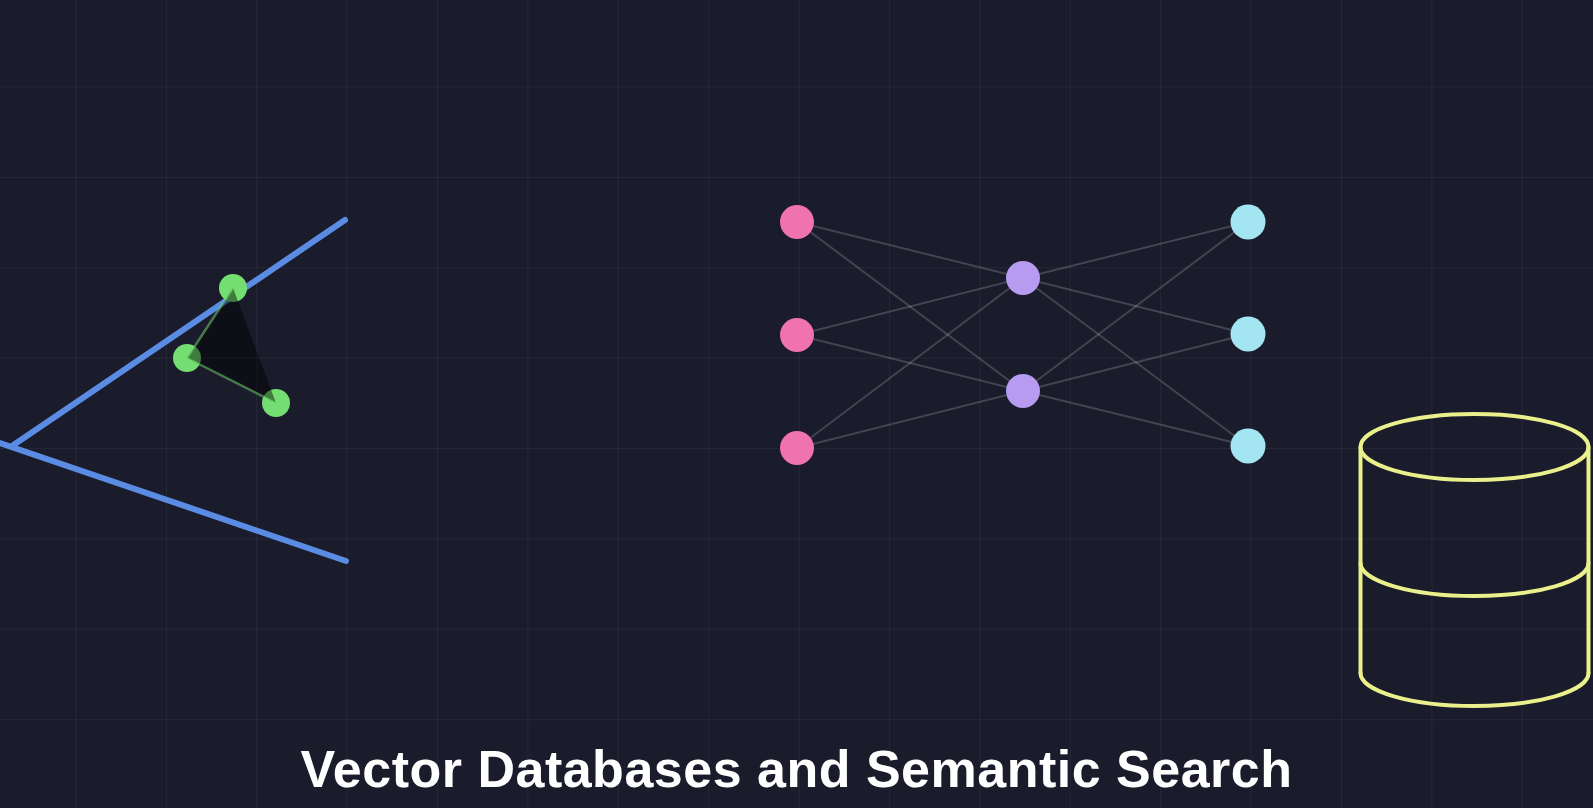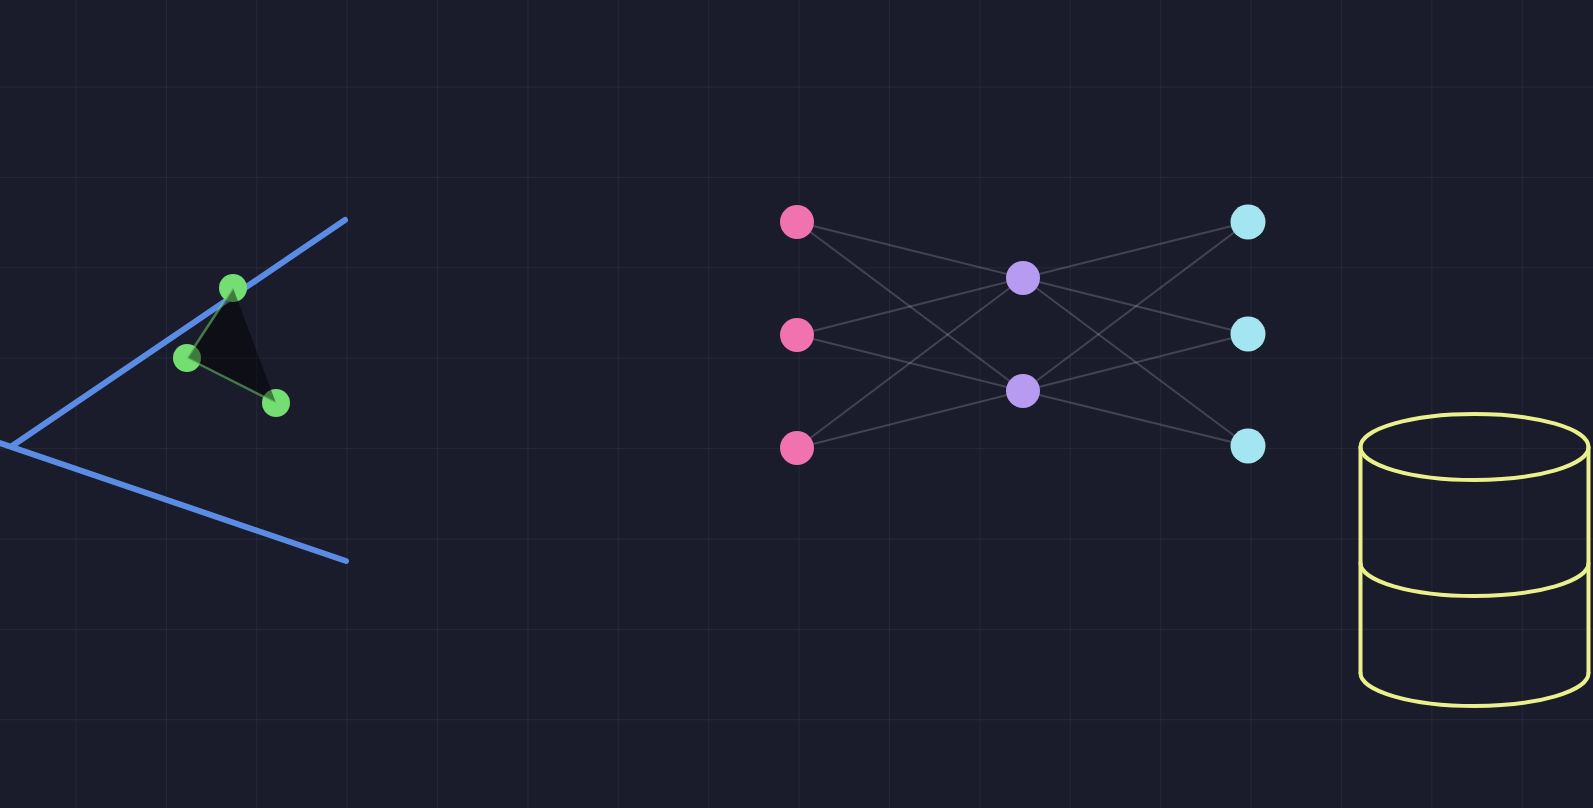--- a/index.html
+++ b/index.html
@@ -71,13 +71,14 @@
       <circle cx="1023" cy="391" r="17" fill="#b69bf0"></circle>
       <circle cx="1248" cy="222" r="17.5" fill="#a3e6f2"></circle>
       <circle cx="1248" cy="334" r="17.5" fill="#a3e6f2"></circle>
       <circle cx="1248" cy="446" r="17.5" fill="#a3e6f2"></circle>
       <ellipse cx="1474.5" cy="447" rx="114" ry="33" fill="none" stroke="#e9f08c" stroke-width="4" stroke-linecap="round"></ellipse>
       <line x1="1360.5" y1="447" x2="1360.5" y2="673" fill="none" stroke="#e9f08c" stroke-width="4" stroke-linecap="round"></line>
       <line x1="1588.5" y1="447" x2="1588.5" y2="673" fill="none" stroke="#e9f08c" stroke-width="4" stroke-linecap="round"></line>
       <path d="M 1360.5 563 A 114 33 0 0 0 1588.5 563" fill="none" stroke="#e9f08c" stroke-width="4" stroke-linecap="round"></path>
       <path d="M 1360.5 673 A 114 33 0 0 0 1588.5 673" fill="none" stroke="#e9f08c" stroke-width="4" stroke-linecap="round"></path>
     </svg>
+  <div id="title" style="color: rgb(255, 255, 255);">Vector Databases and Semantic Search</div>
 </div>
 
 </body></html>

